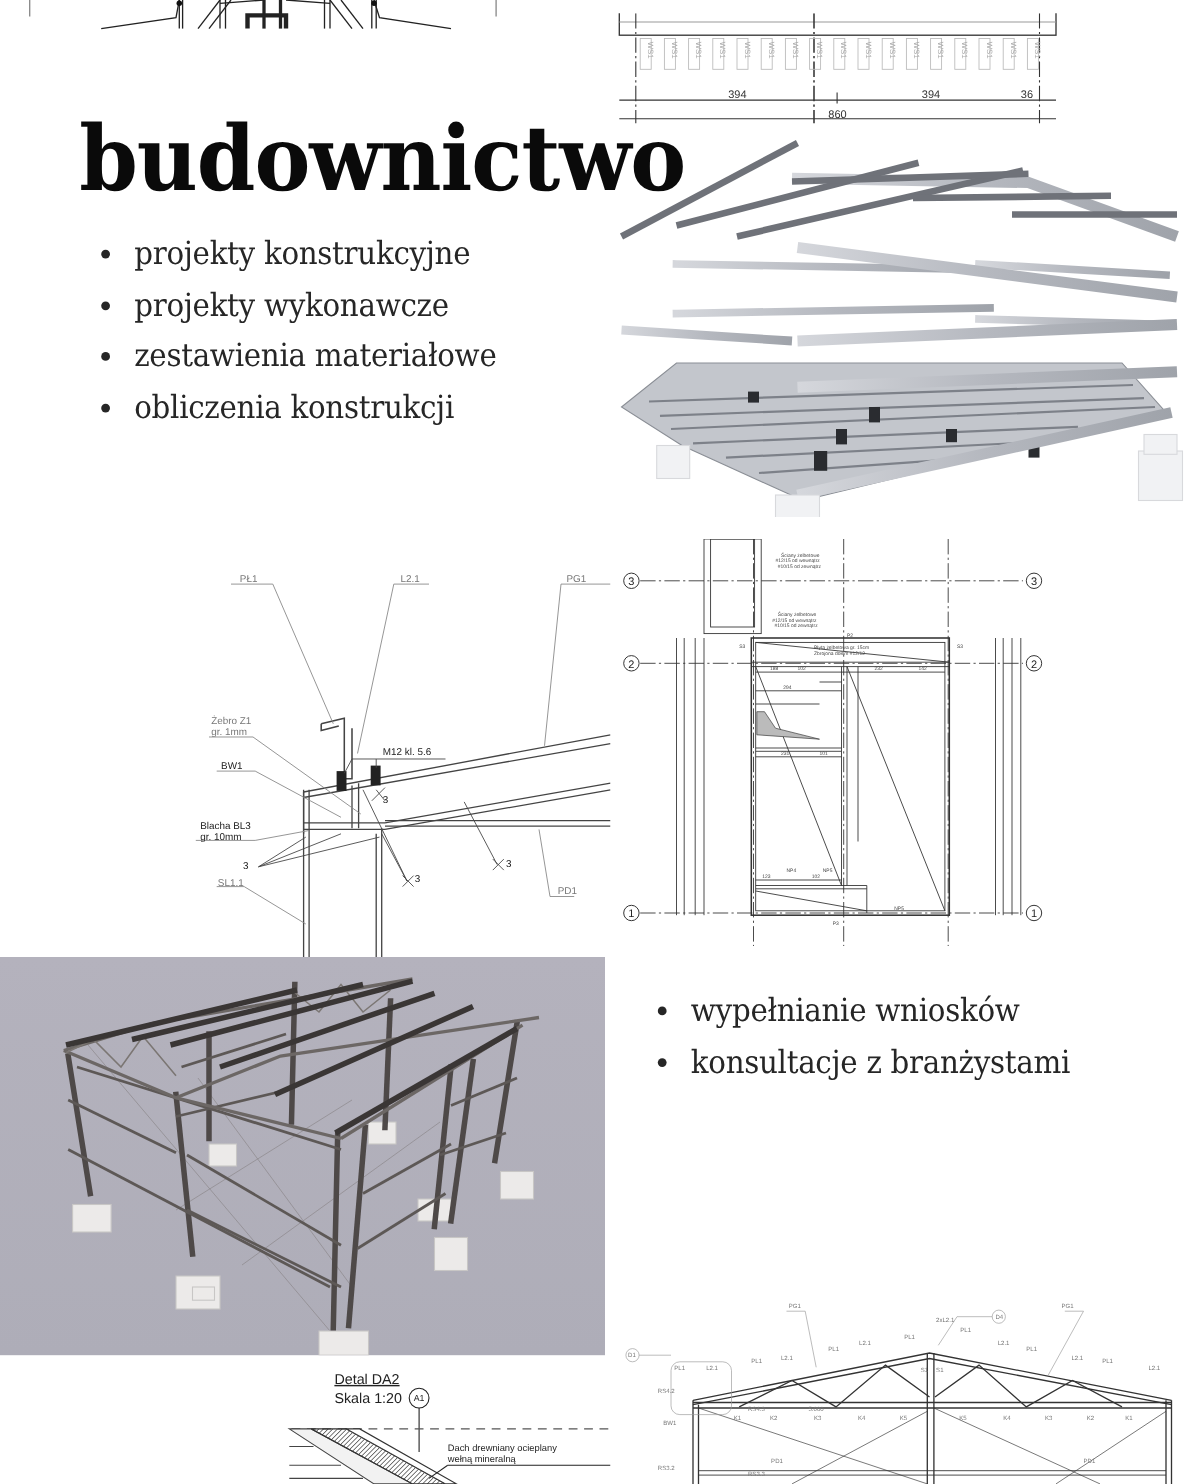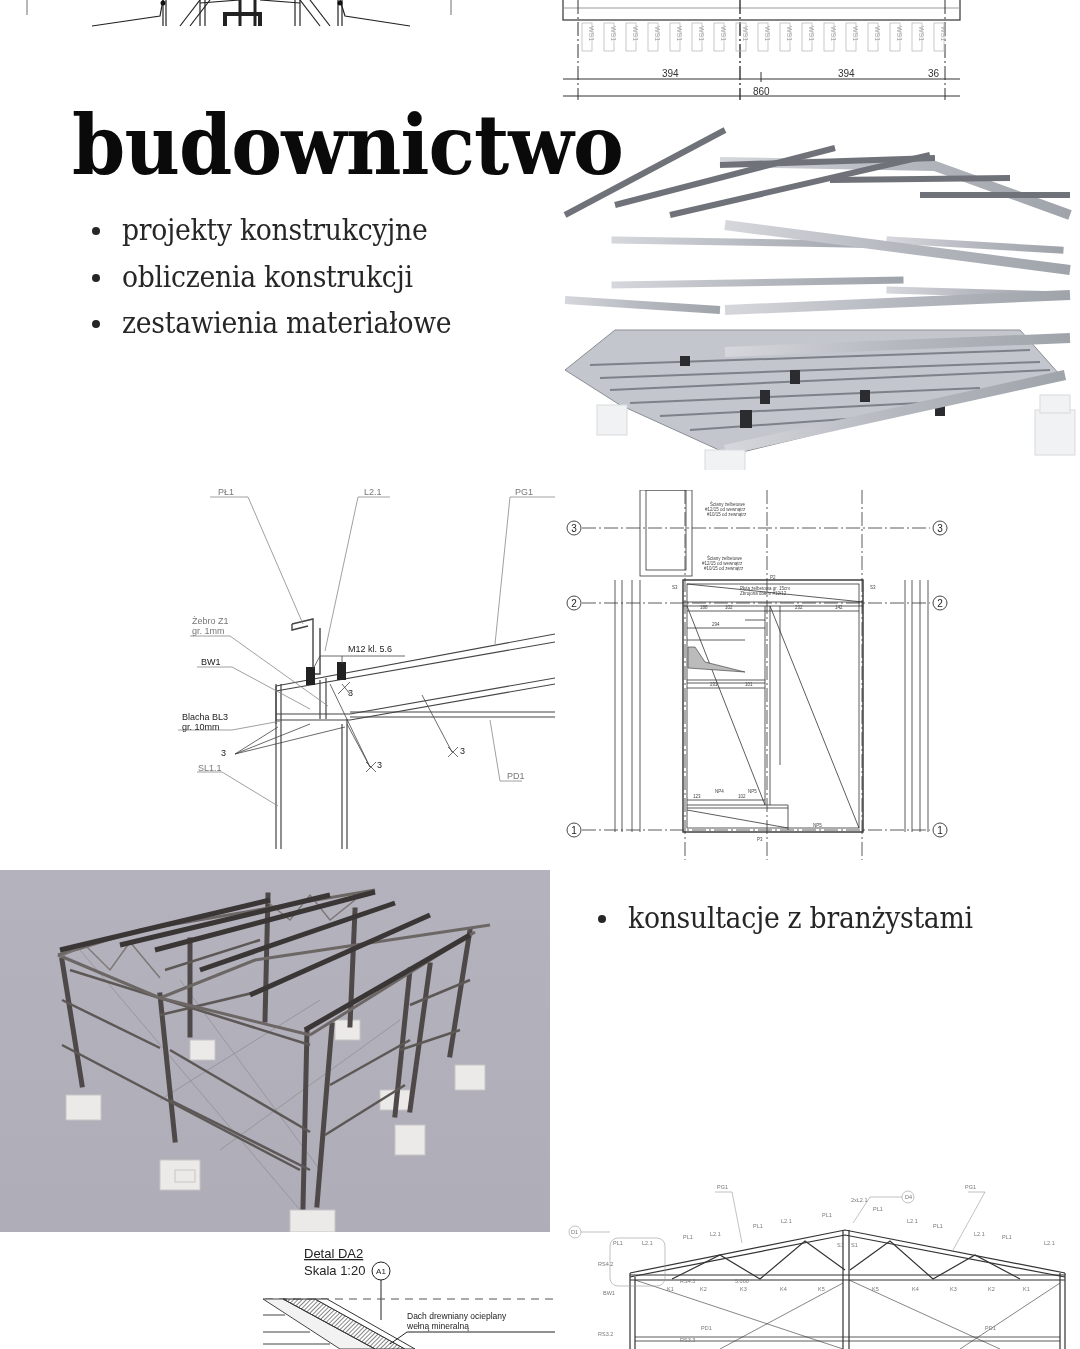--- a/index.html
+++ b/index.html
@@ -46,21 +46,21 @@
         <path d="M342 0 L342 26"></path>
       <path d="M410 26 L345 16 L340 0"></path>
       <path d="M200 3 L240 0"></path>
         <path d="M260 0 L300 3"></path>
     </g>
     <circle cx="163" cy="3" r="2.5" fill="#111"></circle>
     <circle cx="340" cy="3" r="2.5" fill="#111"></circle>
   </svg>
 </div>
 
-<div class="abs" style="left:560px;top:0;width:420px;height:105px;">
+<div class="abs" style="left:560px;top:12px;width:420px;height:105px;">
   <svg width="420" height="105" viewBox="0 0 420 105">
     <g stroke="#333" fill="none">
       <rect x="3" y="-2" width="397" height="22" stroke-width="1.2"></rect>
       <line x1="3" y1="8" x2="400" y2="8" stroke="#999"></line>
       <line x1="18" y1="0" x2="18" y2="100" stroke-width="1" stroke-dasharray="14 3 2 3"></line>
       <line x1="180" y1="0" x2="180" y2="100" stroke-width="1.4" stroke-dasharray="14 3 2 3"></line>
       <line x1="385" y1="0" x2="385" y2="100" stroke-width="1" stroke-dasharray="14 3 2 3"></line>
       <line x1="3" y1="79" x2="400" y2="79"></line>
       <line x1="3" y1="96" x2="400" y2="96"></line>
       <line x1="201" y1="72" x2="201" y2="82"></line>
@@ -109,22 +109,23 @@
       <text x="368" y="77">36</text>
       <text x="193" y="95">860</text>
     </g>
   </svg>
 </div>
 
 <h1 class="abs title">budownictwo</h1>
 
 <ul class="abs svc list1">
   <li><span>projekty konstrukcyjne</span></li>
+  <li><span>projekty wykonawcze</span></li>
+  <li><span>zestawienia materiałowe</span></li>
   <li><span>obliczenia konstrukcji</span></li>
-  <li><span>zestawienia materiałowe</span></li>
 </ul>
 
 <div class="abs" style="left:560px;top:120px;width:520px;height:350px;">
   <svg width="520" height="350" viewBox="0 0 520 350">
     <defs>
       <linearGradient id="stl" x1="0" x2="1">
           <stop offset="0" stop-color="#d5d7dc"></stop>
           <stop offset="0.5" stop-color="#b5b8bf"></stop>
           <stop offset="1" stop-color="#9fa3aa"></stop>
         </linearGradient>
@@ -194,21 +195,21 @@
 
     <g fill="#f1f2f4" stroke="#d8d9dc">
       <rect x="37" y="285" width="30" height="30"></rect>
         <rect x="145" y="330" width="40" height="22"></rect>
       <rect x="475" y="290" width="40" height="45"></rect>
         <rect x="480" y="275" width="30" height="18"></rect>
     </g>
   </svg>
 </div>
 
-<div class="abs" style="left:170px;top:484px;width:385px;height:365px;">
+<div class="abs" style="left:170px;top:518px;width:385px;height:365px;">
   <svg width="385" height="365" viewBox="0 0 385 365">
     <g stroke="#444" fill="none" stroke-width="1.2">
 
       <line x1="106" y1="200" x2="106" y2="365"></line>
         <line x1="111" y1="200" x2="111" y2="365"></line>
       <line x1="172" y1="240" x2="172" y2="365"></line>
         <line x1="177" y1="235" x2="177" y2="365"></line>
 
       <line x1="106" y1="230" x2="180" y2="230"></line>
         <line x1="106" y1="236" x2="180" y2="236"></line>
@@ -442,20 +443,21 @@
         <line x1="120" y1="75" x2="330" y2="25"></line>
       <line x1="155" y1="80" x2="375" y2="22"></line>
         <line x1="200" y1="100" x2="395" y2="33"></line>
       <line x1="250" y1="125" x2="430" y2="45"></line>
         <line x1="305" y1="160" x2="470" y2="65"></line>
     </g>
   </svg>
 </div>
 
 <ul class="abs svc list2">
+  <li><span>wypełnianie wniosków</span></li>
   <li><span>konsultacje z branżystami</span></li>
 </ul>
 
 <div class="abs" style="left:255px;top:1240px;width:300px;height:109px;">
   <svg width="300" height="109" viewBox="0 0 300 109">
     <text x="49" y="18" font-size="13" fill="#222" font-family="Liberation Serif, serif" text-decoration="underline">Detal DA2</text>
     <text x="49" y="35" font-size="13" fill="#222" font-family="Liberation Serif, serif">Skala 1:20</text>
     <circle cx="126" cy="31" r="9" fill="#fff" stroke="#222" stroke-width="1"></circle>
     <text x="126" y="34" font-size="8" text-anchor="middle" fill="#222" font-family="Liberation Serif, serif">A1</text>
     <line x1="126" y1="40" x2="126" y2="80" stroke="#222"></line>

